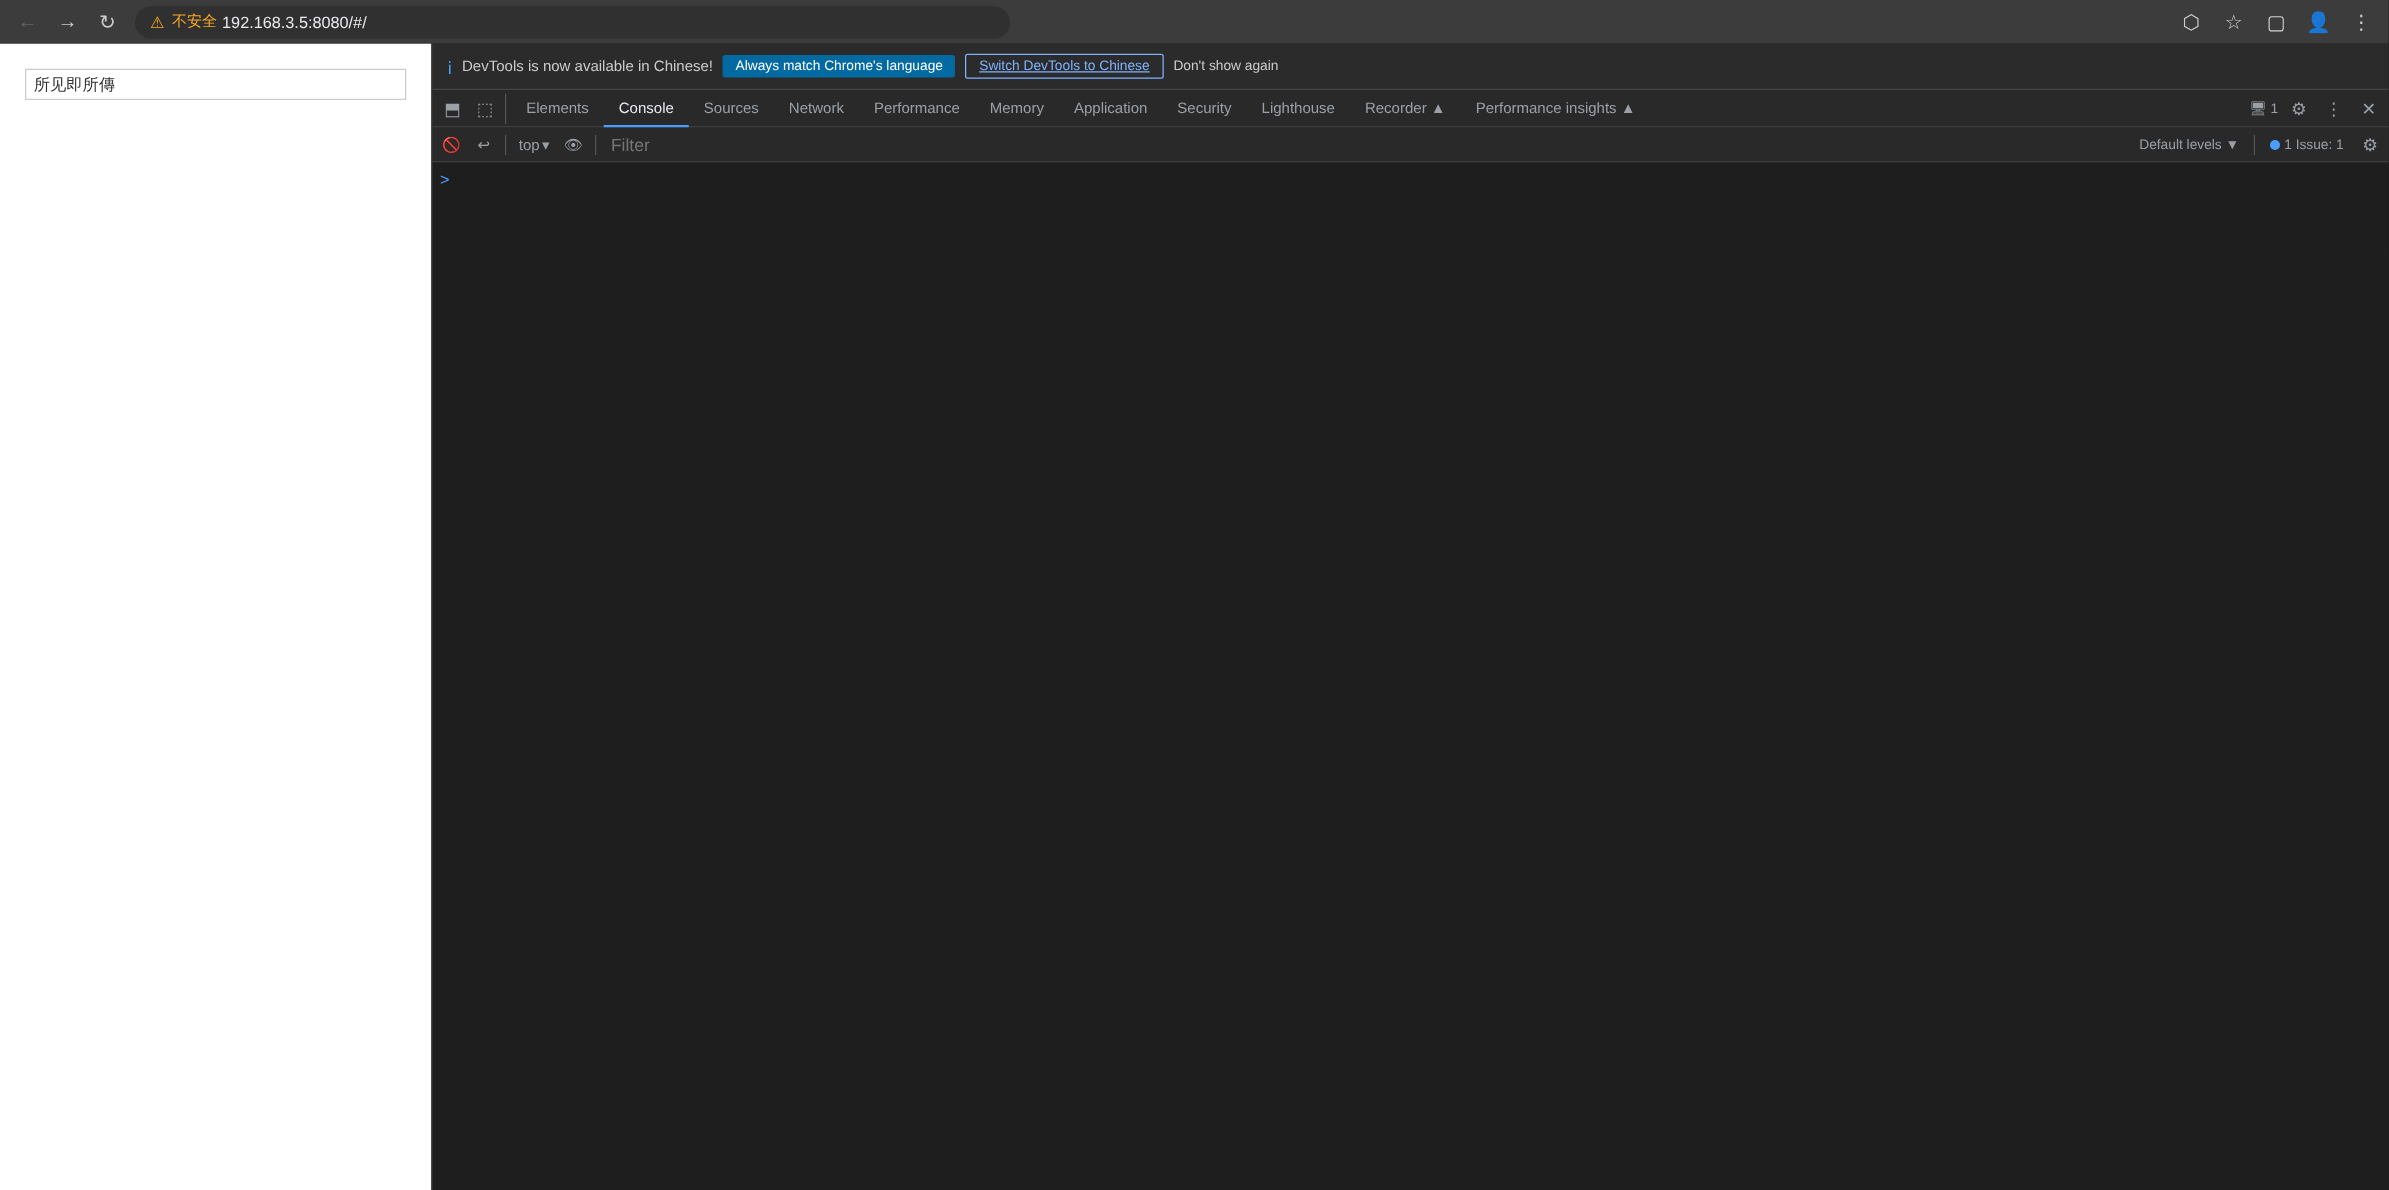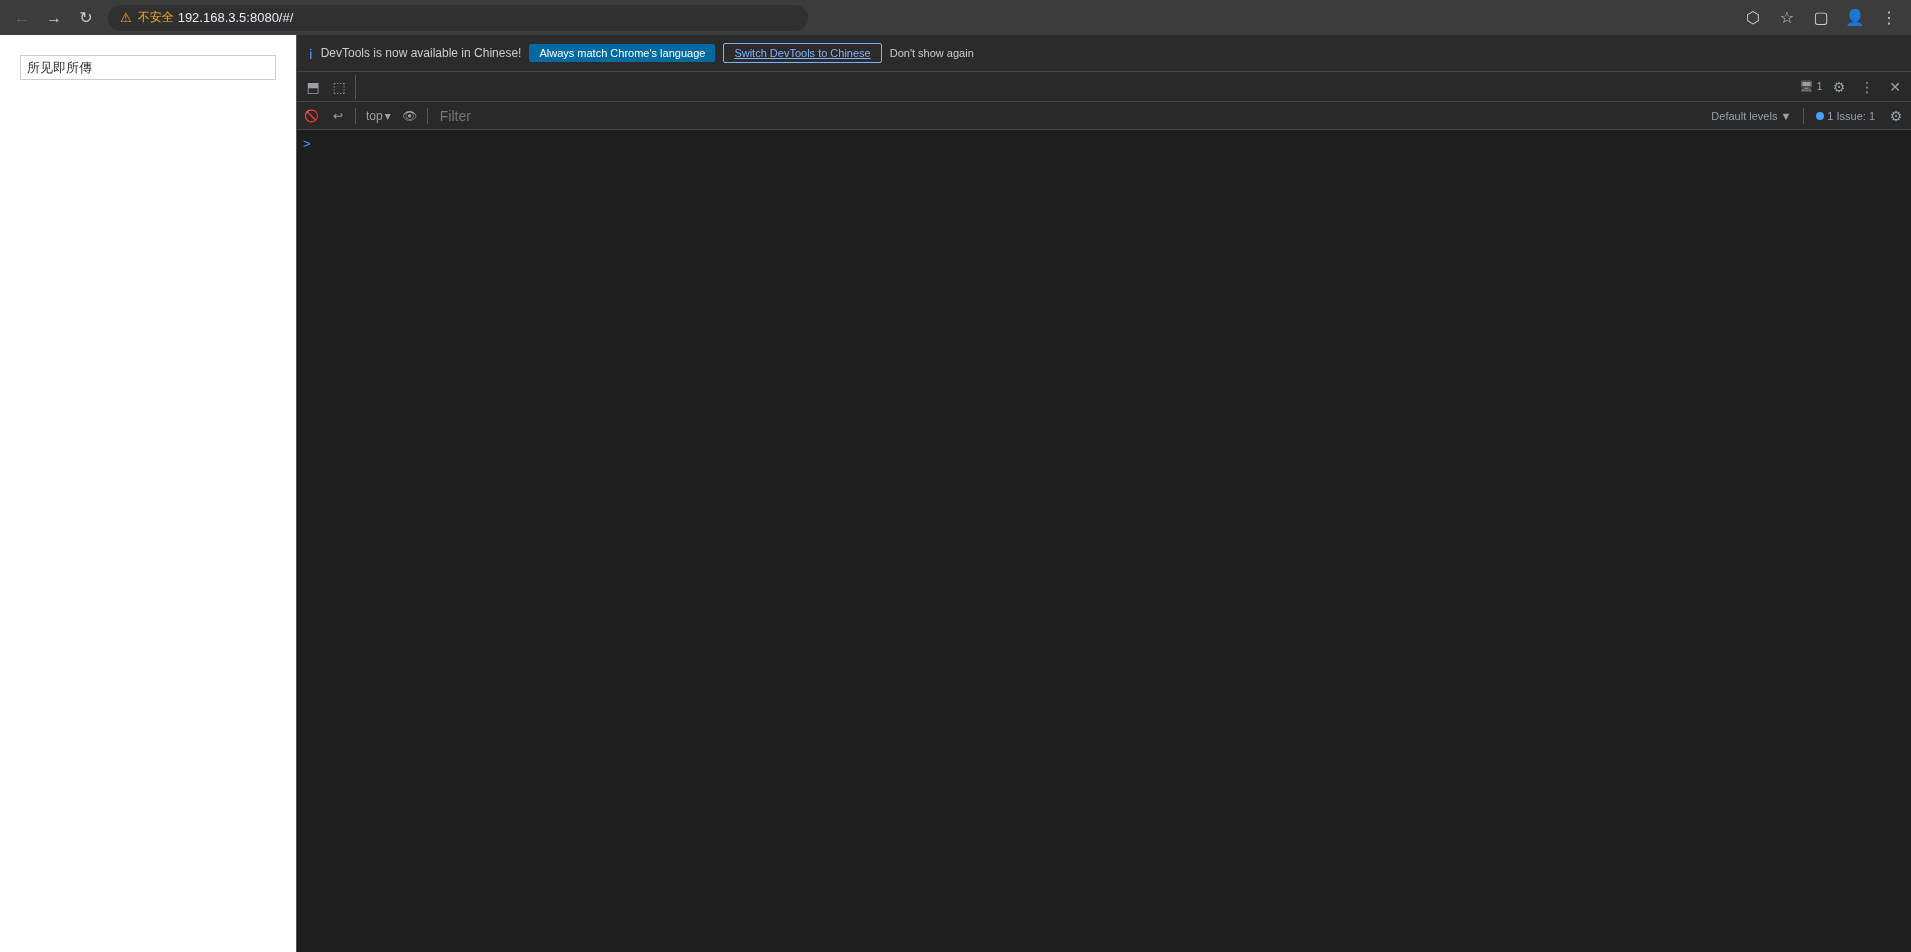--- a/index.html
+++ b/index.html
@@ -14,21 +14,21 @@
     .address-bar { flex: 1; height: 26px; background: #303030; border-radius: 13px; display: flex; align-items: center; padding: 0 12px; color: #e8eaed; font-size: 13px; max-width: 700px; }
     .address-text { display: flex; align-items: center; gap: 4px; }
     .insecure-label { color: #f9a825; font-size: 12px; }
     .chrome-actions { display: flex; align-items: center; gap: 6px; margin-left: auto; }
     .chrome-action-btn { background: none; border: none; color: #ccc; cursor: pointer; font-size: 16px; width: 28px; height: 28px; display: flex; align-items: center; justify-content: center; border-radius: 50%; }
 
     
     .main-area { display: flex; height: calc(952px - 35px); }
 
     
-    .webpage-panel { width: 296px; background: #fff; display: flex; flex-direction: column; }
+    .webpage-panel { width: 345px; background: #fff; display: flex; flex-direction: column; }
     .webpage-content { flex: 1; padding: 20px; display: flex; flex-direction: column; gap: 10px; }
     .webpage-input { border: 1px solid #ccc; padding: 4px 6px; font-size: 13px; width: 100%; color: #333; }
     .webpage-btn { background: #f0f0f0; border: 1px solid #ccc; padding: 4px 12px; font-size: 13px; cursor: pointer; color: #333; }
 
     
     .devtools-panel { flex: 1; background: #202124; display: flex; flex-direction: column; border-left: 1px solid #555; }
 
     
     .notification-bar { background: #2b2b2b; padding: 8px 12px; display: flex; align-items: center; gap: 8px; font-size: 12px; color: #ccc; border-bottom: 1px solid #444; }
     .notif-icon { color: #4a9eff; font-size: 14px; }
@@ -104,20 +104,33 @@
       <button class="notif-btn-blue">Always match Chrome's language</button>
       <button class="notif-btn-blue-outline">Switch DevTools to Chinese</button>
       <button class="notif-btn-text">Don't show again</button>
     </div>
 
     <div class="devtools-toolbar">
       <div class="toolbar-left-icons">
         <button class="toolbar-icon-btn" title="Toggle drawer">⬒</button>
         <button class="toolbar-icon-btn" title="Device toolbar">⬚</button>
       </div>
+      <div class="devtools-tabs">
+        <div class="devtools-tab">Elements</div>
+        <div class="devtools-tab active">Console</div>
+        <div class="devtools-tab">Sources</div>
+        <div class="devtools-tab">Network</div>
+        <div class="devtools-tab">Performance</div>
+        <div class="devtools-tab">Memory</div>
+        <div class="devtools-tab">Application</div>
+        <div class="devtools-tab">Security</div>
+        <div class="devtools-tab">Lighthouse</div>
+        <div class="devtools-tab">Recorder ▲</div>
+        <div class="devtools-tab">Performance insights ▲</div>
+      </div>
       <div class="toolbar-right">
         <button class="toolbar-icon-btn" style="font-size:11px; color:#9aa0a6;">🖥 1</button>
         <button class="toolbar-icon-btn">⚙</button>
         <button class="toolbar-icon-btn">⋮</button>
         <button class="toolbar-icon-btn">✕</button>
       </div>
     </div>
 
     <div class="console-toolbar">
       <button class="console-toolbar-btn" title="Clear console">🚫</button>

